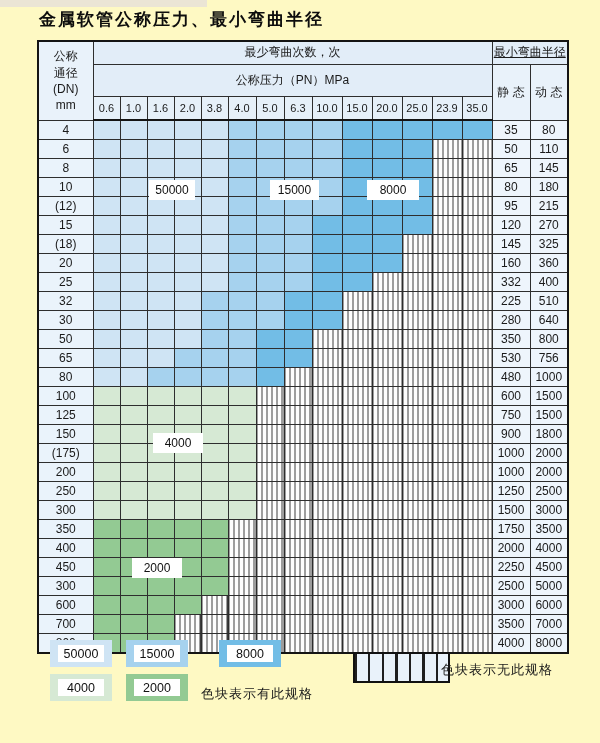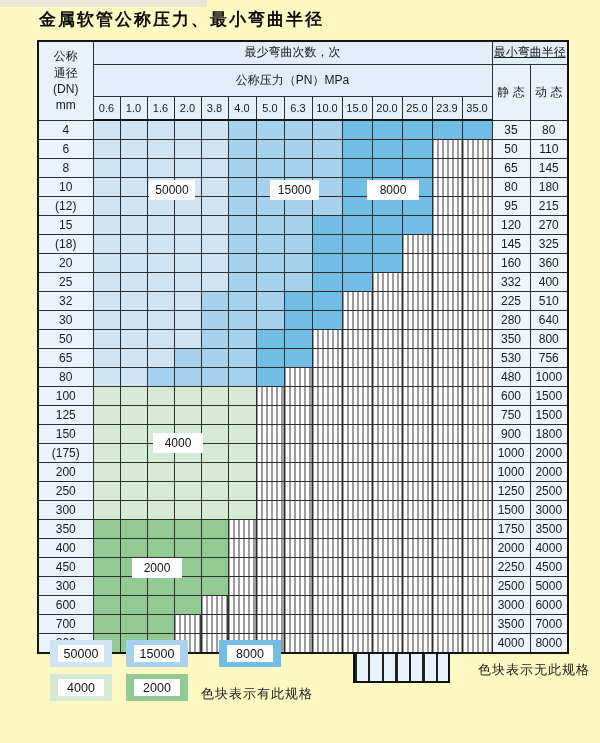--- a/index.html
+++ b/index.html
@@ -664,21 +664,21 @@
       <div class="overlay-label" style="left: 149px; top: 180px; width: 46px;">50000</div>
       <div class="overlay-label" style="left: 270px; top: 180px; width: 49px;">15000</div>
       <div class="overlay-label" style="left: 367px; top: 180px; width: 52px;">8000</div>
       <div class="overlay-label" style="left: 153px; top: 433px; width: 50px;">4000</div>
       <div class="overlay-label" style="left: 132px; top: 558px; width: 50px;">2000</div>
     </div>
 
   <div id="legend">
     <div class="legend-text" style="left:201px; top:685px;">色块表示有此规格</div>
     <div class="hatch-legend-box"></div>
-    <div class="legend-text" style="left:478px; top:661px;">色块表示无此规格</div>
+    <div class="legend-text" style="left:441px; top:661px;">色块表示无此规格</div>
   <div class="swatch" style="left: 50px; top: 640px; background: rgb(207, 228, 244);">
         <div class="swatch-box">50000</div>
       </div>
       <div class="swatch" style="left: 126px; top: 640px; background: rgb(166, 210, 238);">
         <div class="swatch-box">15000</div>
       </div>
       <div class="swatch" style="left: 219px; top: 640px; background: rgb(114, 189, 230);">
         <div class="swatch-box">8000</div>
       </div>
       <div class="swatch" style="left: 50px; top: 674px; background: rgb(214, 233, 212);">

